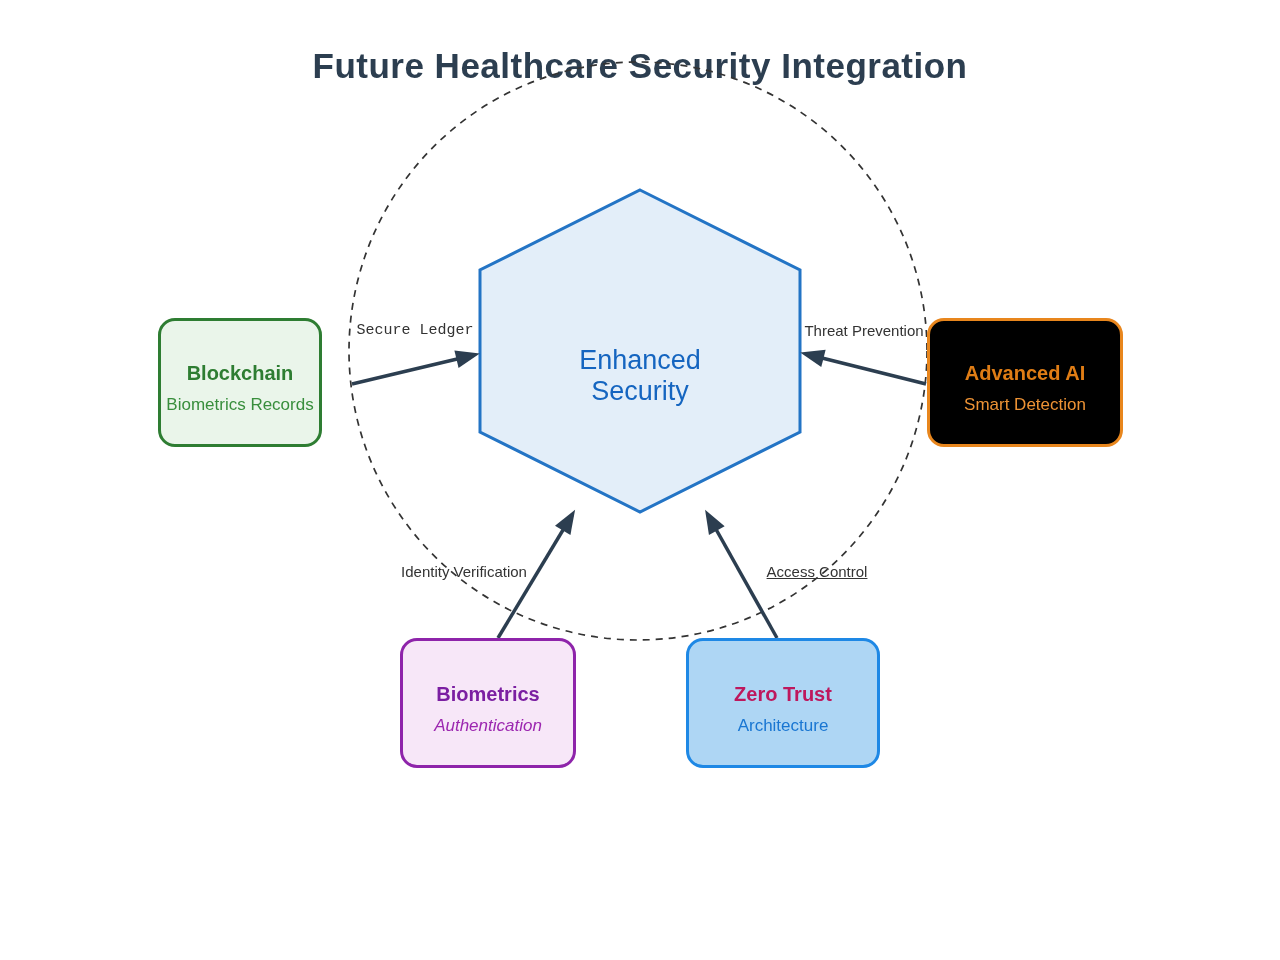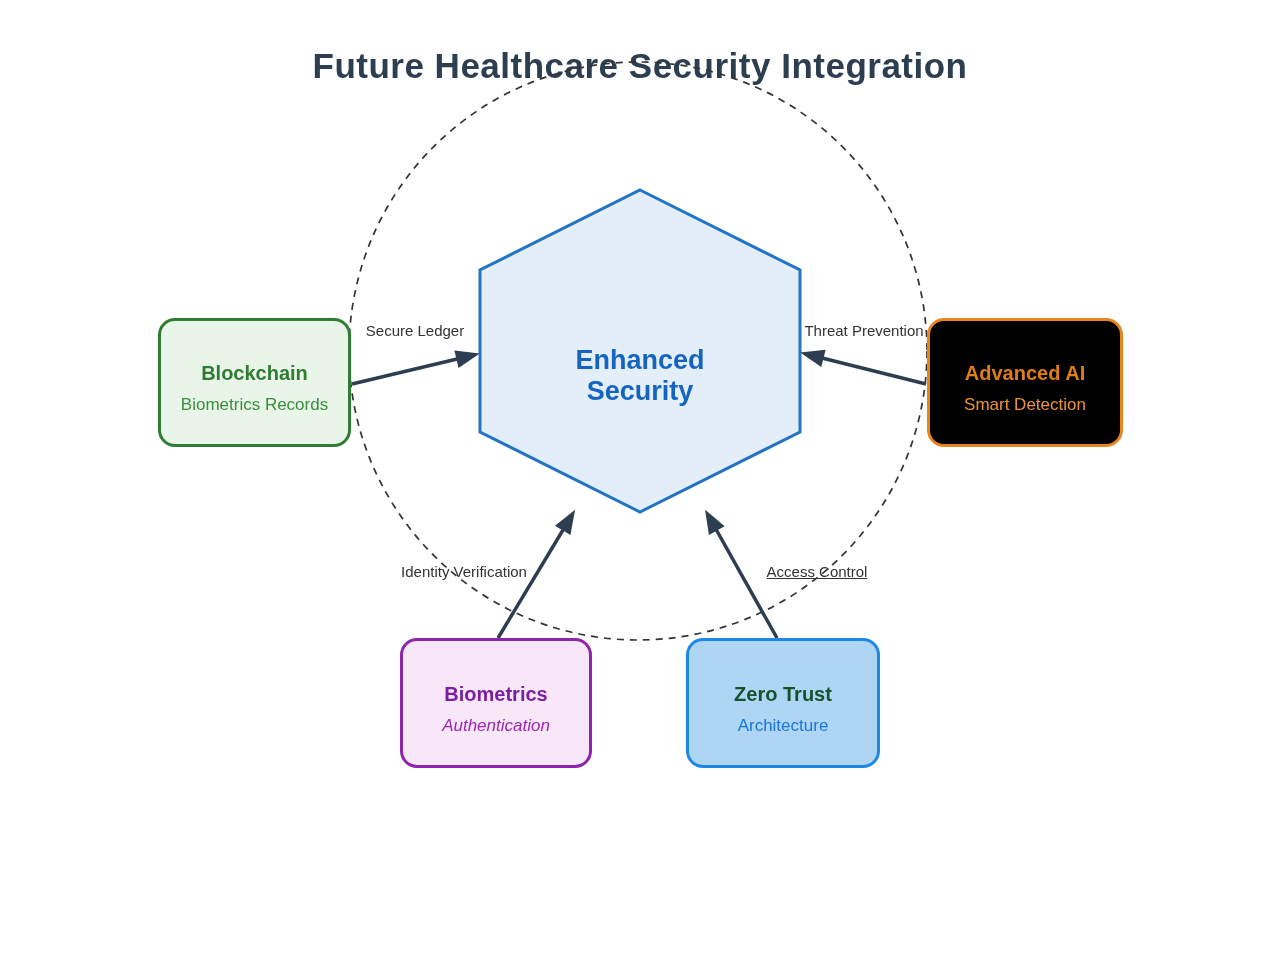--- a/index.html
+++ b/index.html
@@ -51,58 +51,58 @@
   }
   .node-title {
     font-size: 20px;
     font-weight: bold;
     line-height: 24px;
   }
   .node-subtitle {
     font-size: 17px;
     line-height: 22px;
   }
-  .node-blockchain { left: 158px; top: 318px; width: 193px; height: 129px; background: #eaf5ea; border-color: #2e7d32; }
+  .node-blockchain { left: 158px; top: 318px; width: 164px; height: 129px; background: #eaf5ea; border-color: #2e7d32; }
   .node-blockchain .node-title { color: #2e7d32; }
   .node-blockchain .node-subtitle { color: #388e3c; }
 
   .node-advanced-ai { left: 927px; top: 318px; width: 196px; height: 129px; background: #000000; border-color: #e8861d; }
   .node-advanced-ai .node-title { color: #e07d15; }
   .node-advanced-ai .node-subtitle { color: #ee9335; }
 
-  .node-biometrics { left: 400px; top: 638px; width: 192px; height: 130px; background: #f7e7f8; border-color: #8e24aa; }
+  .node-biometrics { left: 400px; top: 638px; width: 176px; height: 130px; background: #f7e7f8; border-color: #8e24aa; }
   .node-biometrics .node-title { color: #7b1fa2; }
   .node-biometrics .node-subtitle { color: #9c27b0; font-style: italic; }
 
   .node-zero-trust { left: 686px; top: 638px; width: 194px; height: 130px; background: #aed6f4; border-color: #1e88e5; }
-  .node-zero-trust .node-title { color: #14532d; }
+  .node-zero-trust .node-title { color: #be185d; }
   .node-zero-trust .node-subtitle { color: #1976d2; }
 
   .center-label {
     position: absolute;
     left: 520px;
     top: 345px;
     width: 240px;
     text-align: center;
     font-size: 27px;
-    font-weight: bold;
+    font-weight: normal;
     line-height: 31px;
     color: #1565c0;
     z-index: 3;
   }
   .edge-label {
     position: absolute;
     transform: translateX(-50%);
     font-size: 15px;
     line-height: 18px;
     color: #333333;
     white-space: nowrap;
     z-index: 3;
   }
-  .label-secure-ledger       { left: 415px; top: 322px; }
+  .label-secure-ledger       { left: 415px; top: 322px; font-family: Liberation Mono, monospace; }
   .label-threat-prevention   { left: 864px; top: 322px; }
   .label-identity-verification { left: 464px; top: 563px; text-align: center; }
   .label-access-control      { left: 817px; top: 563px; text-decoration: underline; }
 </style>
 </head>
 <body>
 
 <div class="canvas">
 
   <div class="diagram-title">Future Healthcare Security Integration</div>

